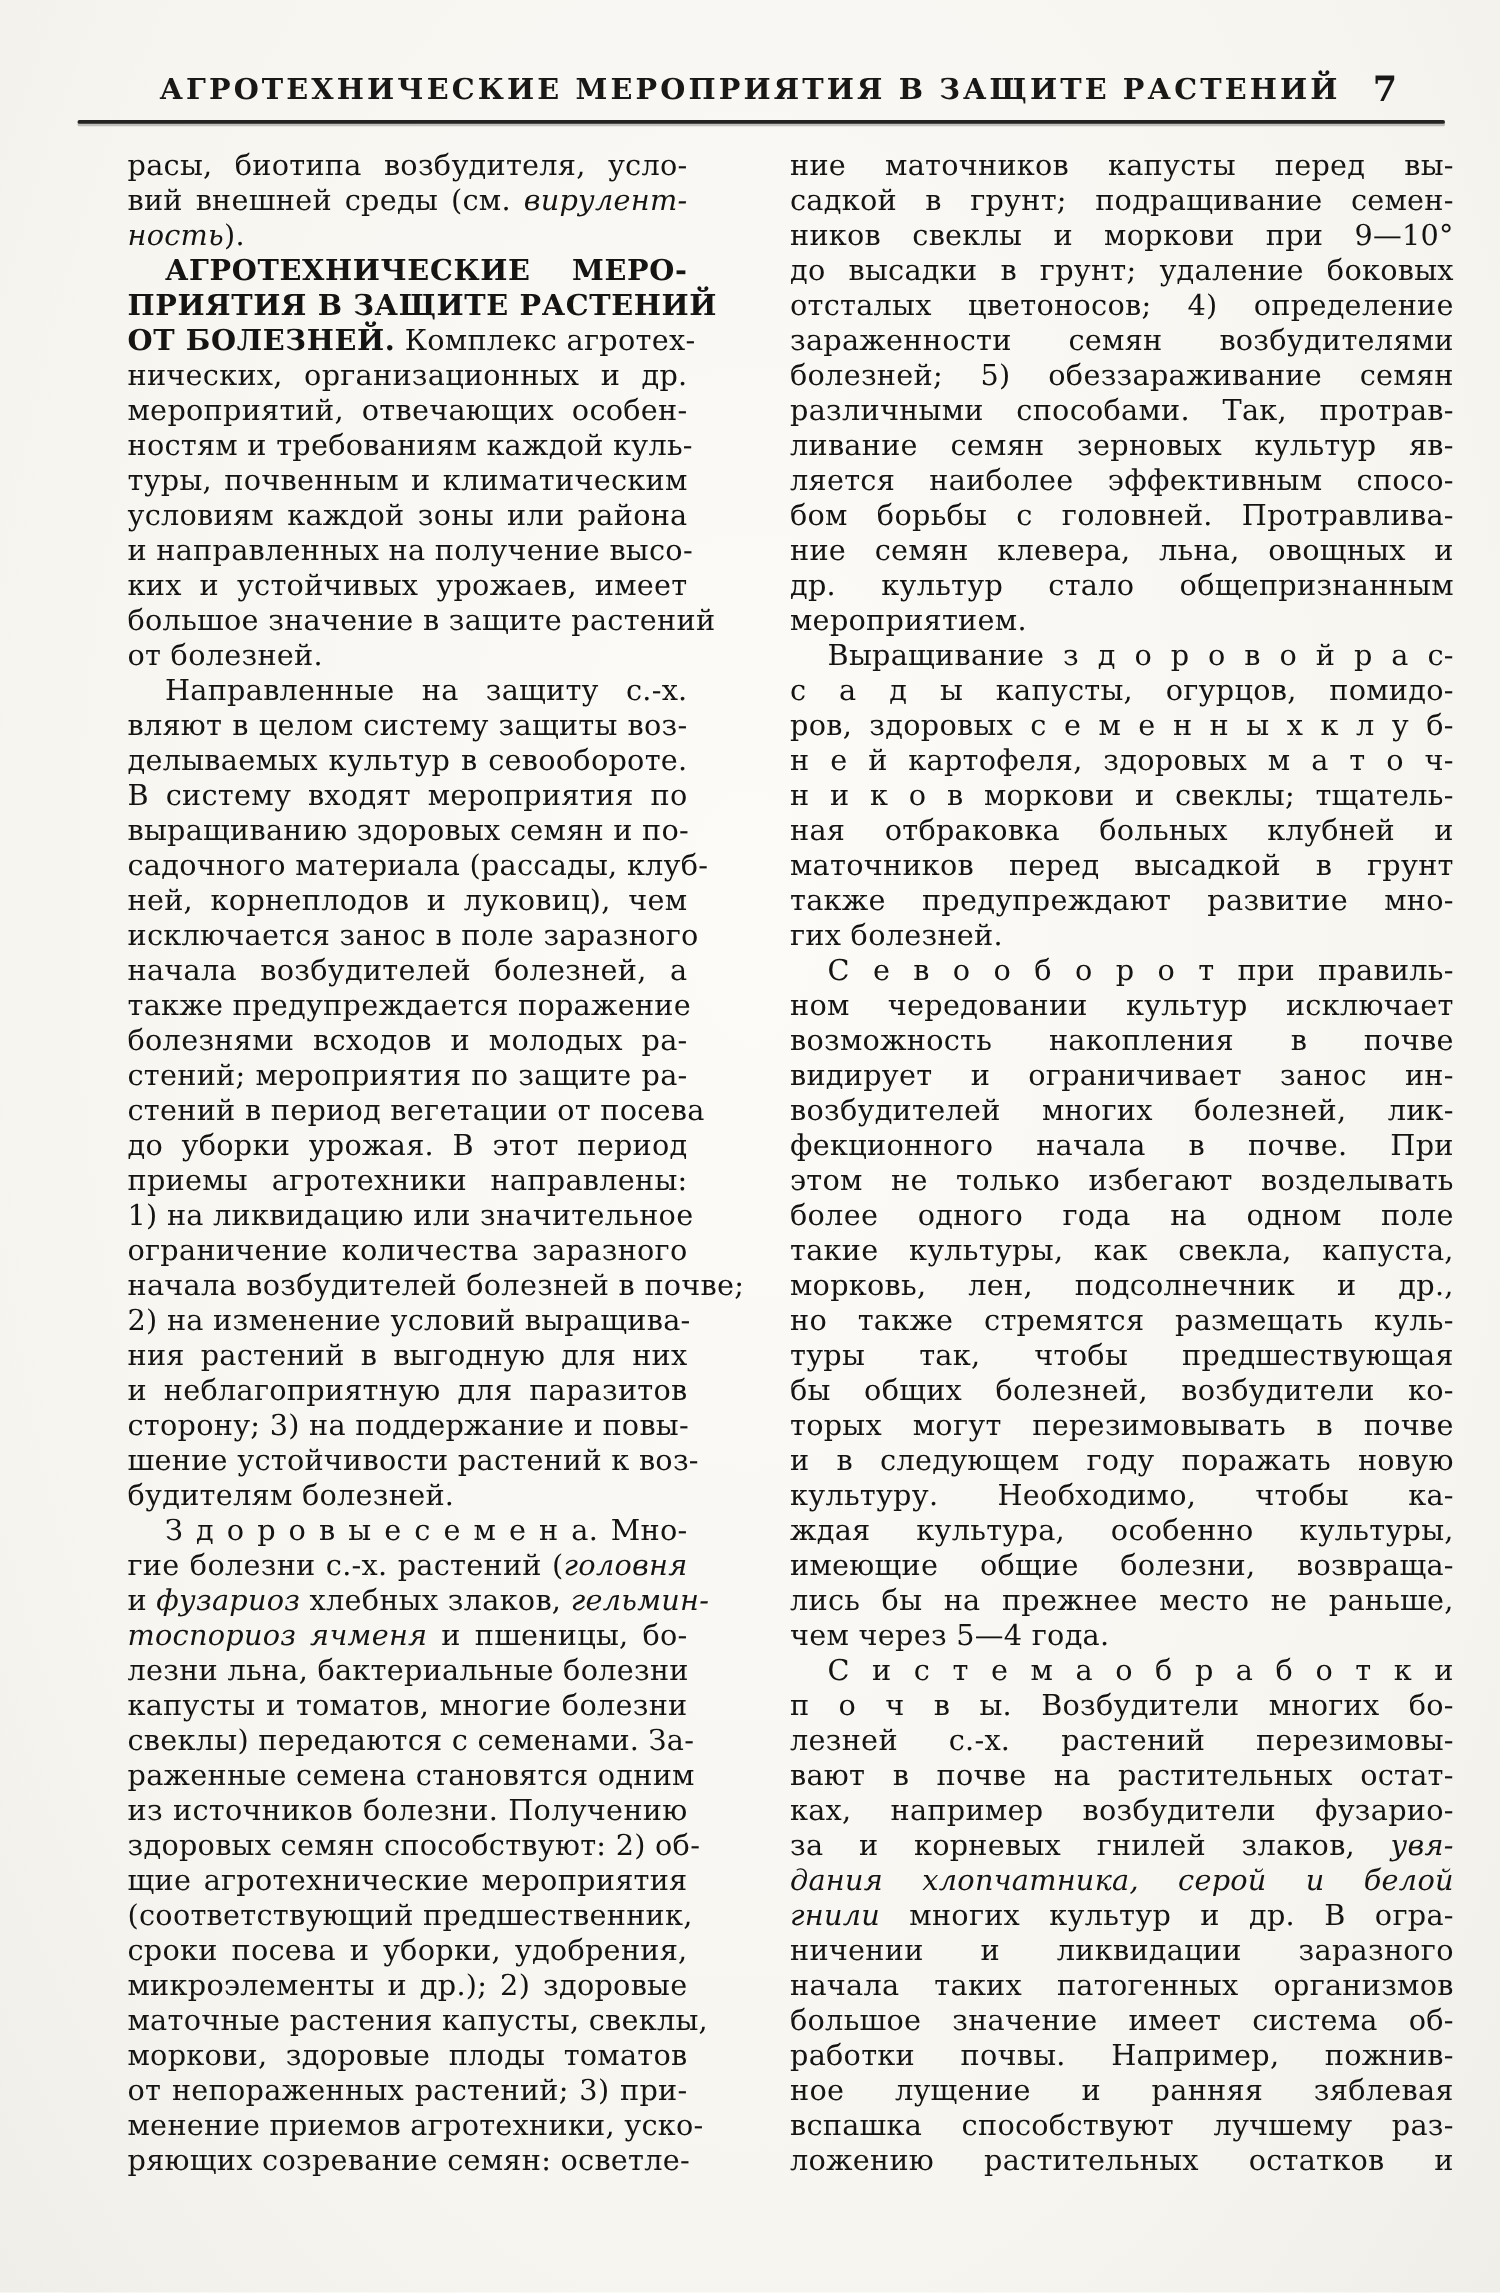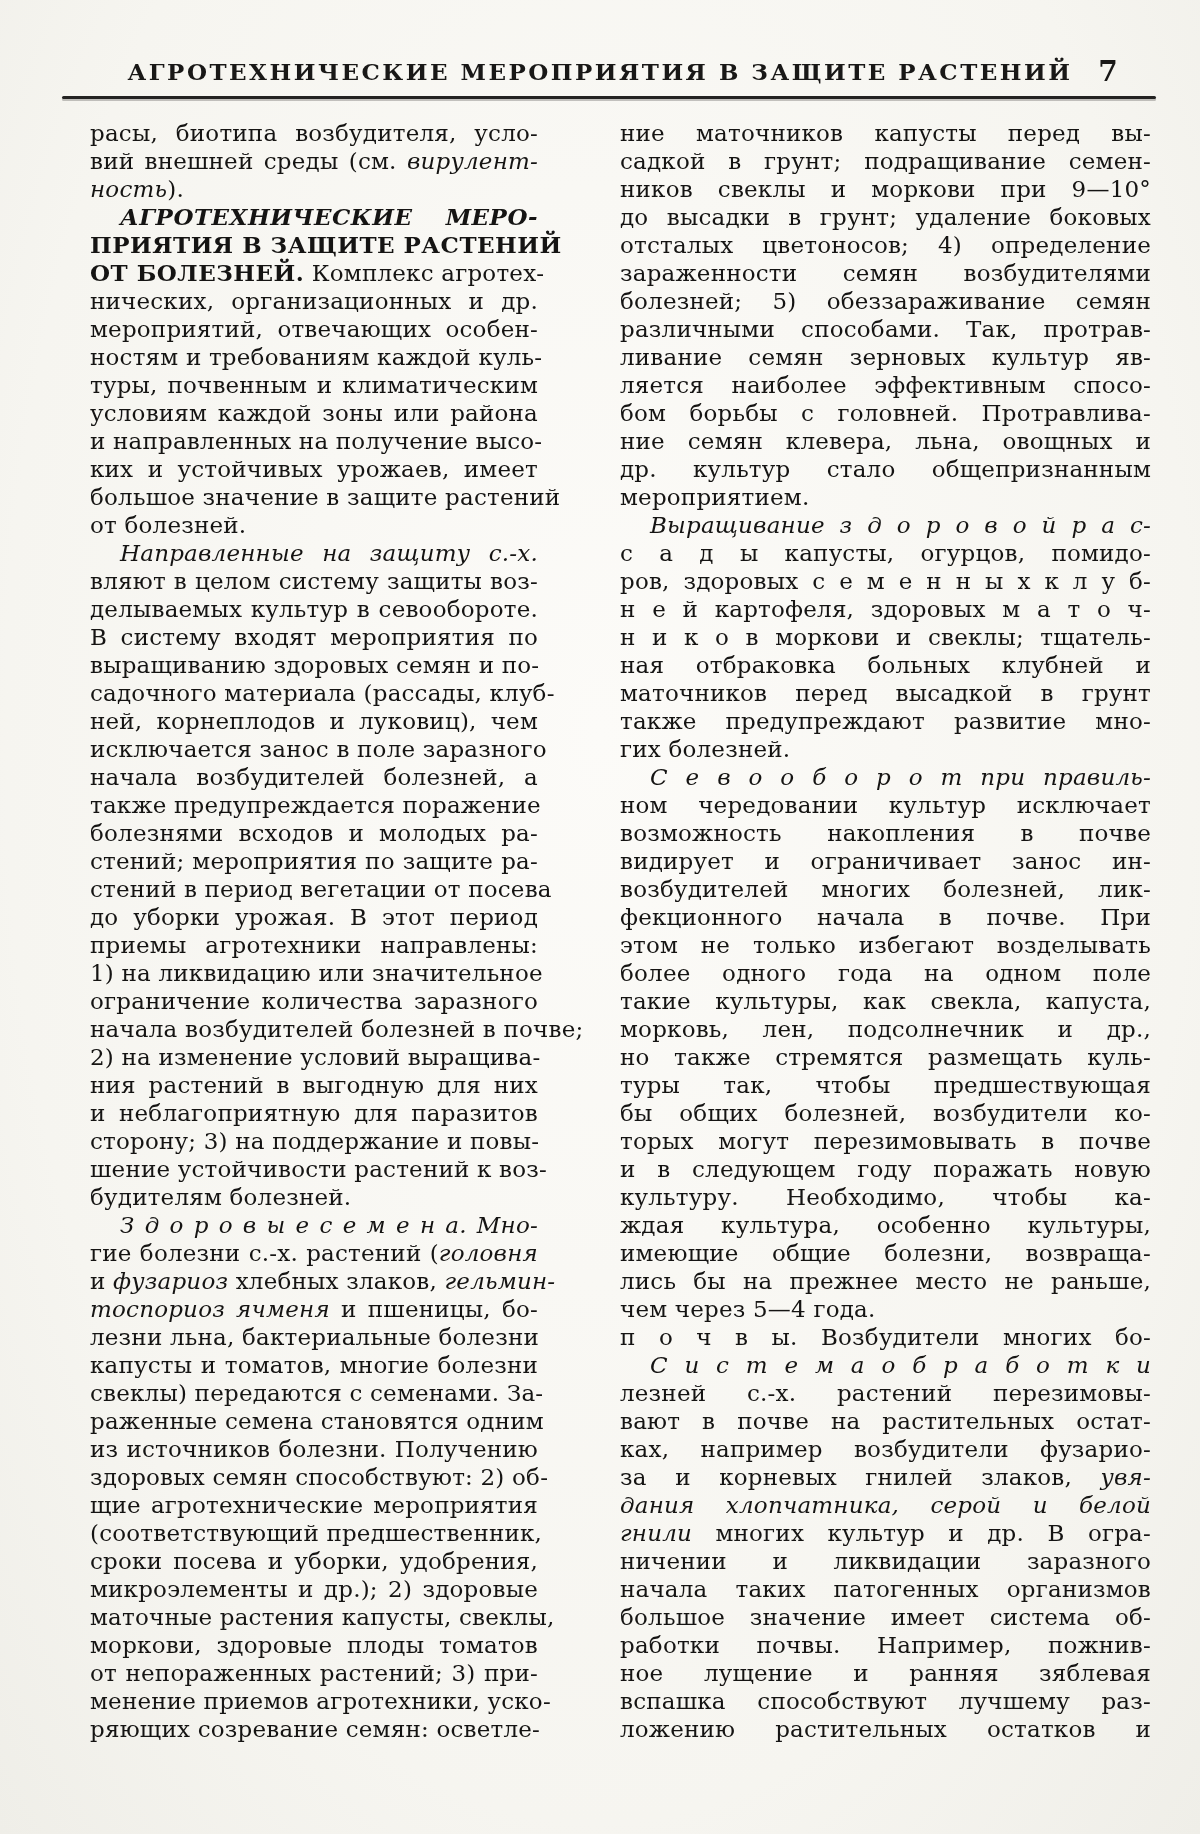--- a/index.html
+++ b/index.html
@@ -51,37 +51,38 @@
     height: 3px;
     background: #242322;
     box-shadow: 0 2px 0 rgba(30,28,26,0.25);
     border-radius: 2px;
   }
   .col {
     position: absolute;
     top: 119px;
     font-size: 23px;
     letter-spacing: 0.2px;
+    margin-left: 12px;
   }
   .col-left  { left: 90px;  width: 448px; }
   .col-right { left: 620px; width: 531px; }
   .line {
     height: 28px;
     line-height: 28px;
     text-align: justify;
     text-align-last: justify;
     -moz-text-align-last: justify;
     white-space: nowrap;
     overflow: visible;
   }
   .line.end {
     text-align-last: left;
     -moz-text-align-last: left;
   }
-  .line.indent { text-indent: 30px; font-style: italic; }
+  .line.indent { text-indent: 30px; }
   .line .b { font-weight: bold; letter-spacing: 0.5px; }
   .line .i { font-style: italic; }
 </style>
 </head>
 <body>
 
 <div class="page">
   <div class="running-head">АГРОТЕХНИЧЕСКИЕ МЕРОПРИЯТИЯ  В ЗАЩИТЕ РАСТЕНИЙ</div>
   <div class="page-number">7</div>
   <div class="head-rule"></div>
@@ -183,22 +184,22 @@
       <div class="line"><span>но также стремятся размещать куль-</span></div>
       <div class="line"><span>туры так, чтобы предшествующая</span></div>
       <div class="line"><span>бы общих болезней, возбудители ко-</span></div>
       <div class="line"><span>торых могут перезимовывать в почве</span></div>
       <div class="line"><span>и в следующем году поражать новую</span></div>
       <div class="line"><span>культуру. Необходимо, чтобы ка-</span></div>
       <div class="line"><span>ждая культура, особенно культуры,</span></div>
       <div class="line"><span>имеющие общие болезни, возвраща-</span></div>
       <div class="line"><span>лись бы на прежнее место не раньше,</span></div>
       <div class="line end"><span>чем через 5—4 года.</span></div>
+      <div class="line indent"><span>С и с т е м а    о б р а б о т к и</span></div>
       <div class="line"><span>п о ч в ы.  Возбудители многих бо-</span></div>
-      <div class="line indent"><span>С и с т е м а    о б р а б о т к и</span></div>
       <div class="line"><span>лезней с.-х. растений перезимовы-</span></div>
       <div class="line"><span>вают в почве на растительных остат-</span></div>
       <div class="line"><span>ках, например возбудители фузарио-</span></div>
       <div class="line"><span>за и корневых гнилей злаков, </span><span class="i">увя-</span></div>
       <div class="line"><span class="i">дания хлопчатника, серой и белой</span></div>
       <div class="line"><span class="i">гнили</span><span> многих культур и др. В огра-</span></div>
       <div class="line"><span>ничении и ликвидации заразного</span></div>
       <div class="line"><span>начала таких патогенных организмов</span></div>
       <div class="line"><span>большое значение имеет система об-</span></div>
       <div class="line"><span>работки почвы. Например, пожнив-</span></div>

